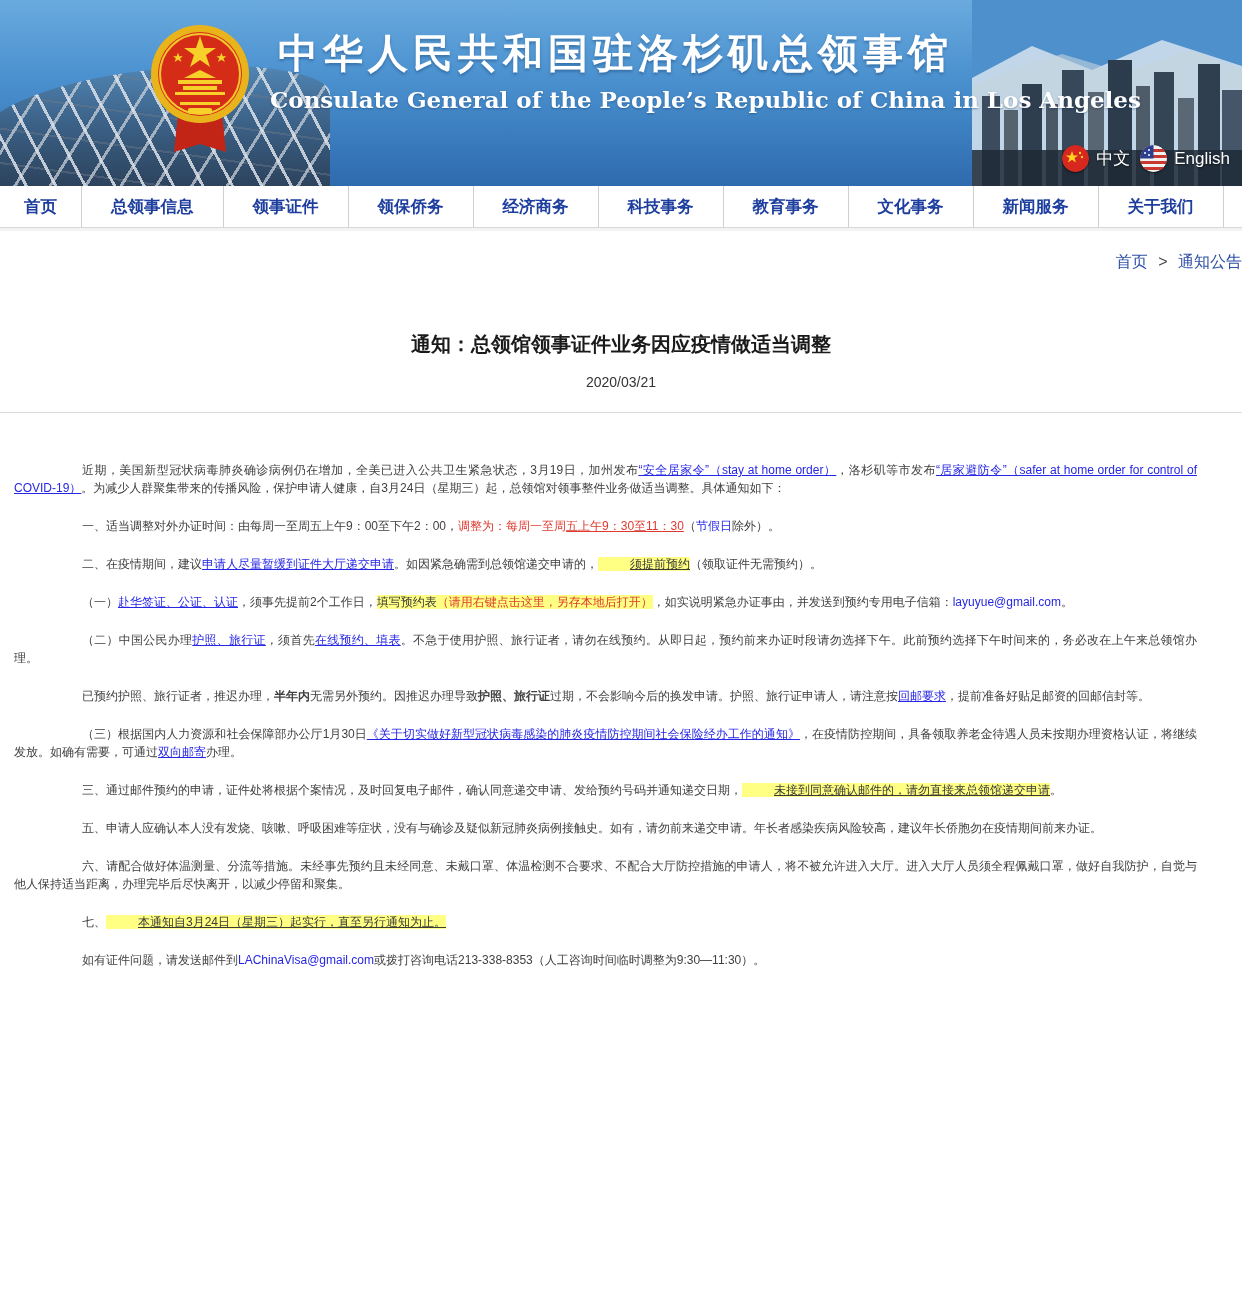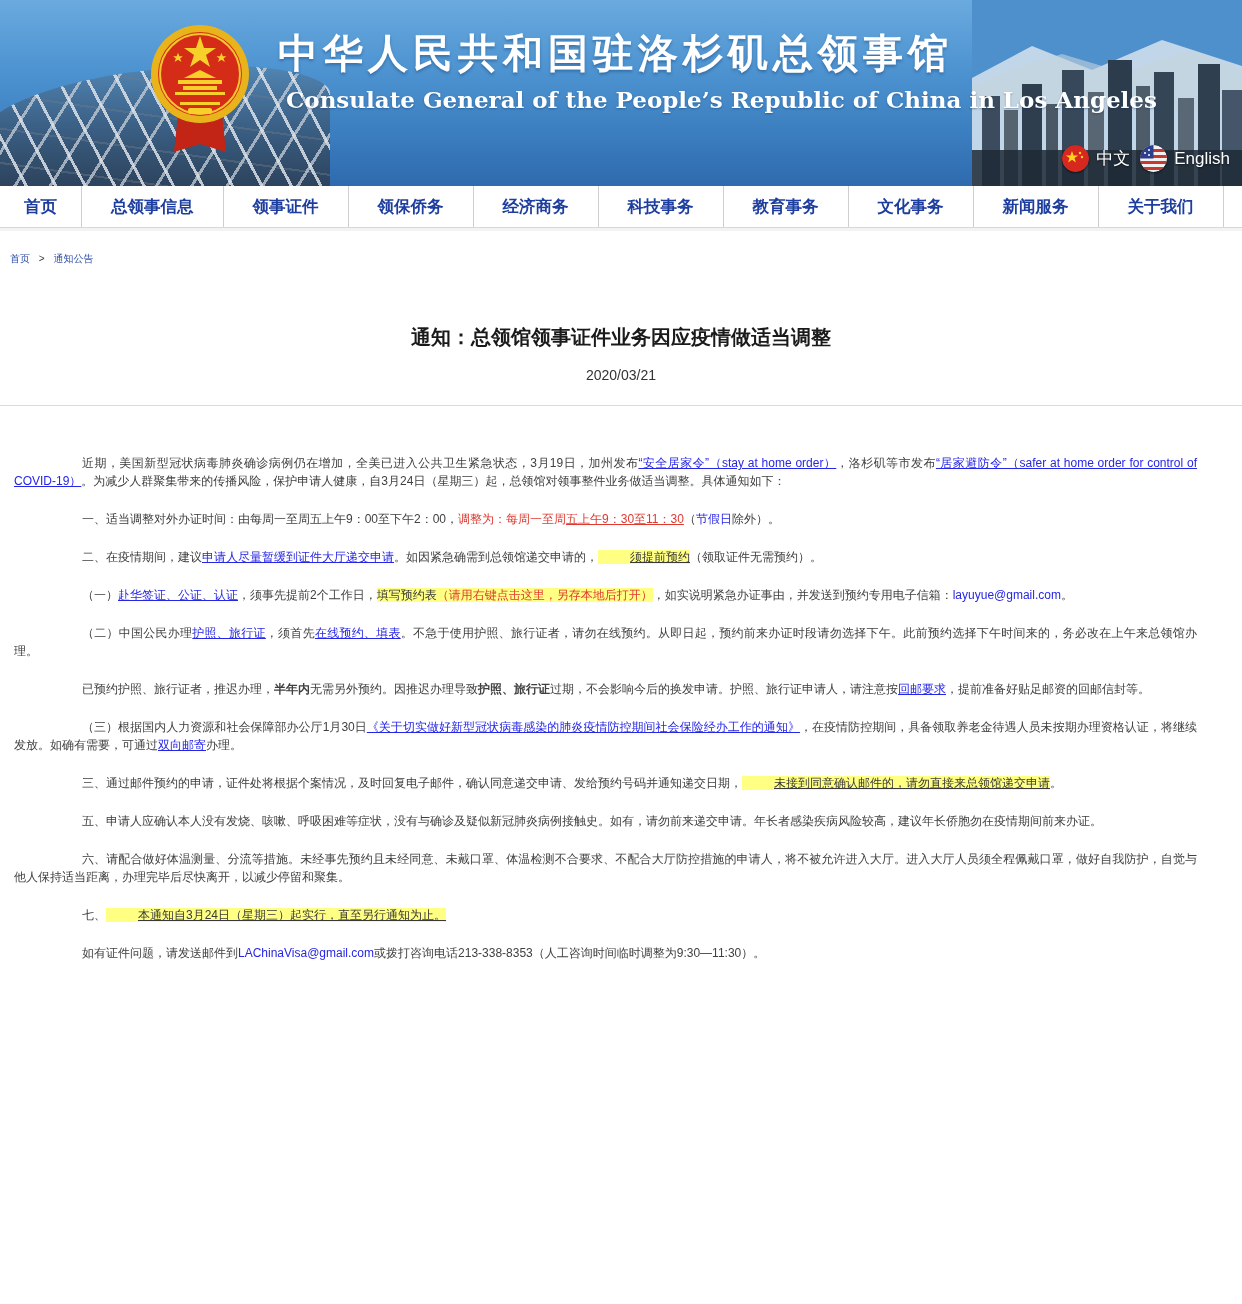--- a/index.html
+++ b/index.html
@@ -12,38 +12,38 @@
     border-radius:100% 40% 0 0 / 95% 30% 0 0;
     background:
       repeating-linear-gradient(62deg, rgba(228,231,235,.85) 0 3px, transparent 3px 26px),
       repeating-linear-gradient(-58deg, rgba(206,211,217,.75) 0 3px, transparent 3px 30px),
       repeating-linear-gradient(8deg, rgba(110,120,132,.45) 0 2px, transparent 2px 34px),
       linear-gradient(180deg, rgba(88,104,120,.35), rgba(44,56,70,.85));}
   .skyline{position:absolute;right:0;bottom:0;width:270px;height:186px;}
   .banner-title{position:absolute;left:278px;top:26px;color:#fff;
     font-family:"DejaVu Serif","Liberation Serif",serif;font-size:40px;font-weight:600;
     letter-spacing:5px;text-shadow:0 2px 3px rgba(0,40,90,.35);white-space:nowrap;}
-  .banner-sub{position:absolute;left:286px;top:86px;color:#fff;
+  .banner-sub{position:absolute;left:270px;top:86px;color:#fff;
     font-family:"DejaVu Serif","Liberation Serif",serif;font-size:23px;font-weight:600;
     text-shadow:0 1px 2px rgba(0,40,90,.4);white-space:nowrap;}
   .emblem{position:absolute;left:150px;top:22px;}
   .lang-row{position:absolute;right:12px;bottom:14px;display:flex;align-items:center;gap:10px;z-index:6;}
   .lang-link{display:flex;align-items:center;gap:7px;color:#fff;font-size:17px;cursor:pointer;
     text-shadow:0 1px 2px rgba(0,0,0,.6);}
   .flag{width:27px;height:27px;border-radius:50%;box-shadow:0 1px 2px rgba(0,0,0,.5);overflow:hidden;flex:none;}
 
   
   .nav{display:flex;align-items:stretch;height:41px;background:#fff;border-bottom:1px solid #d7d7d7;
     box-shadow:0 3px 0 #f3f3f3;}
   .nav-item{display:flex;align-items:center;padding:0 29px;font-size:16.5px;font-weight:bold;
     color:#1d3e9e;border-right:1px solid #cfcfcf;cursor:pointer;white-space:nowrap;}
   .nav-item:first-child{padding:0 24px;}
 
   
-  .breadcrumb{margin:24px 0 0 10px;font-size:10px;color:#333;}
+  .breadcrumb{margin:24px 0 0 10px;font-size:16px;color:#333;text-align:right;}
   .breadcrumb .crumb{color:#2d4fa6;cursor:pointer;}
   .breadcrumb .sep{margin:0 6px;color:#444;}
 
   
   .article-title{margin-top:58px;text-align:center;font-size:20px;font-weight:bold;color:#1a1a1a;}
   .article-date{margin-top:16px;text-align:center;font-size:14px;color:#333;}
   .title-divider{margin-top:22px;border-top:1px solid #dcdcdc;height:0;}
 
   
   .content{padding:28px 45px 0 14px;font-size:12px;color:#404040;line-height:18px;}

